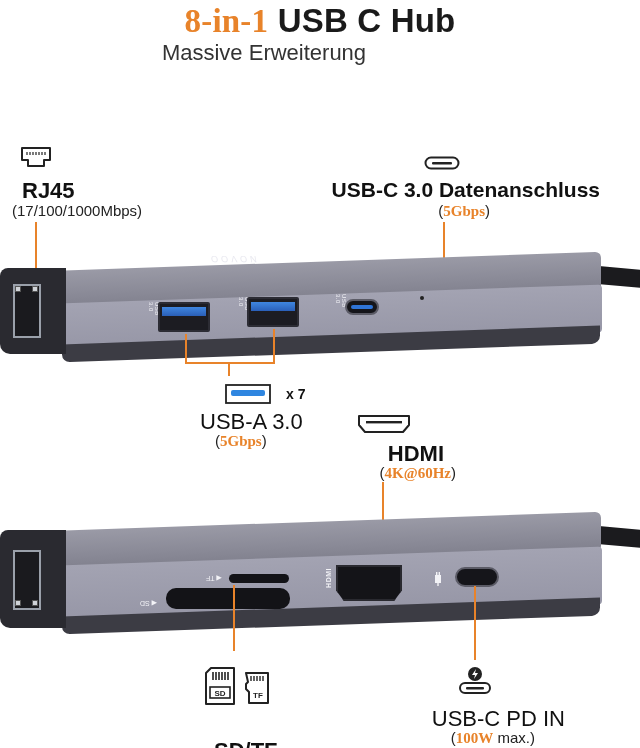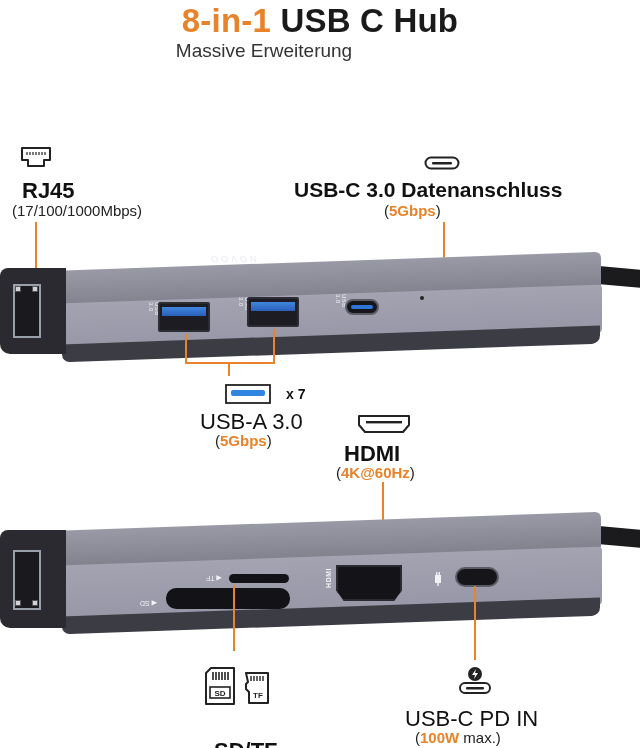--- a/index.html
+++ b/index.html
@@ -1,26 +1,26 @@
 <!DOCTYPE html>
 <html><head>
 <meta charset="utf-8">
 <style>
   * { margin: 0; padding: 0; box-sizing: border-box; }
   html, body { width: 640px; height: 748px; background: #ffffff; overflow: hidden; }
   body { font-family: "Liberation Sans", "DejaVu Sans", sans-serif; color: #1a1a1a; position: relative; }
 
   .abs { position: absolute; }
-  .orange { color: #e8832a; }
+  .orange { color: #e8832a; font-family: Liberation Serif, serif; }
   .title { left: 0; width: 640px; top: 2px; text-align: center; font-size: 33px; font-weight: bold; letter-spacing: 0.2px; }
-  .subtitle { left: 0; width: 528px; top: 40px; text-align: center; font-size: 19px; color: #333; }
+  .subtitle { left: 0; width: 528px; top: 40px; text-align: center; font-size: 22px; color: #333; }
 
   .label-strong { font-weight: bold; font-size: 21px; color: #111; white-space: nowrap; margin-left: 10px; }
   .label-sub { font-size: 15px; color: #222; white-space: nowrap; }
-  .center { text-align: left; }
+  .center { text-align: right; }
 
   .line { position: absolute; background: #e8832a; }
 
   
   .hub { position: absolute; }
   .hub-top {
     position: absolute; background: linear-gradient(180deg, #9a9aa6 0%, #8a8a97 60%, #7f7f8c 100%);
     border-radius: 6px;
   }
   .hub-face {

